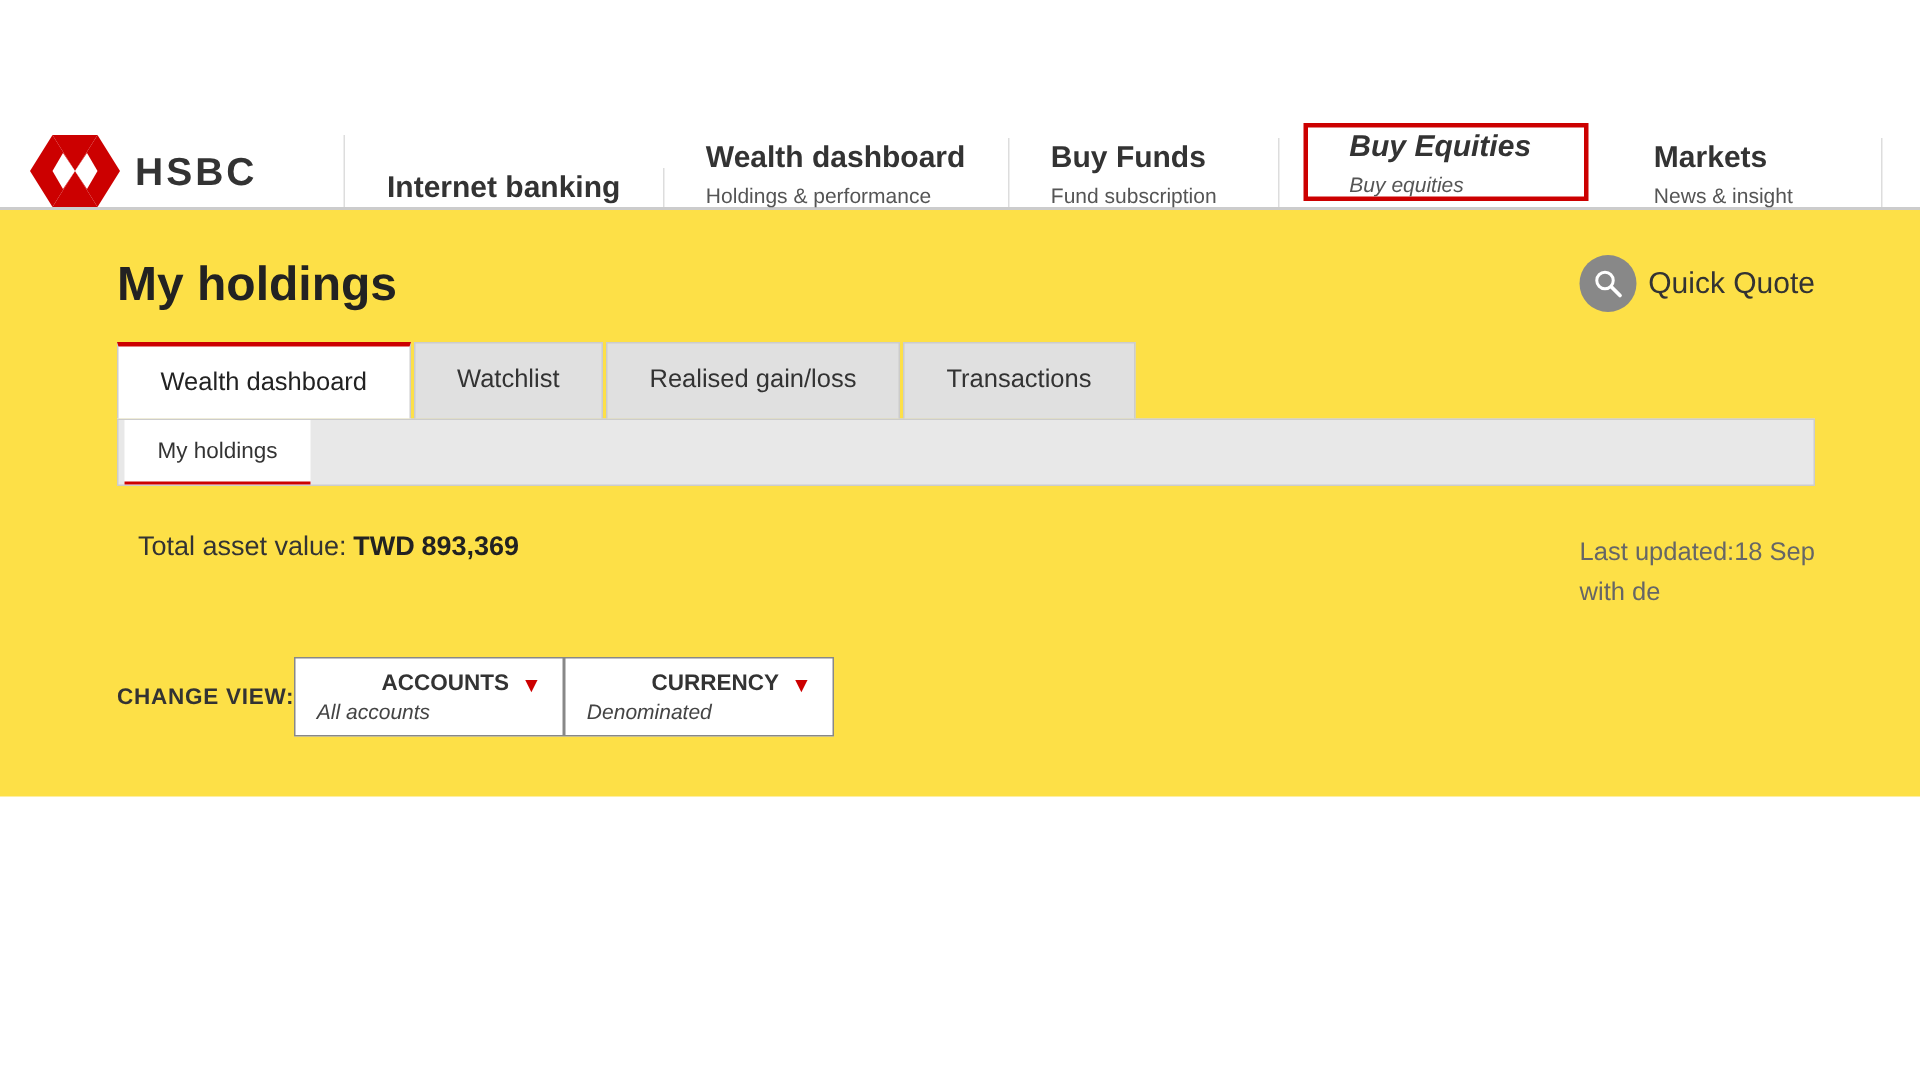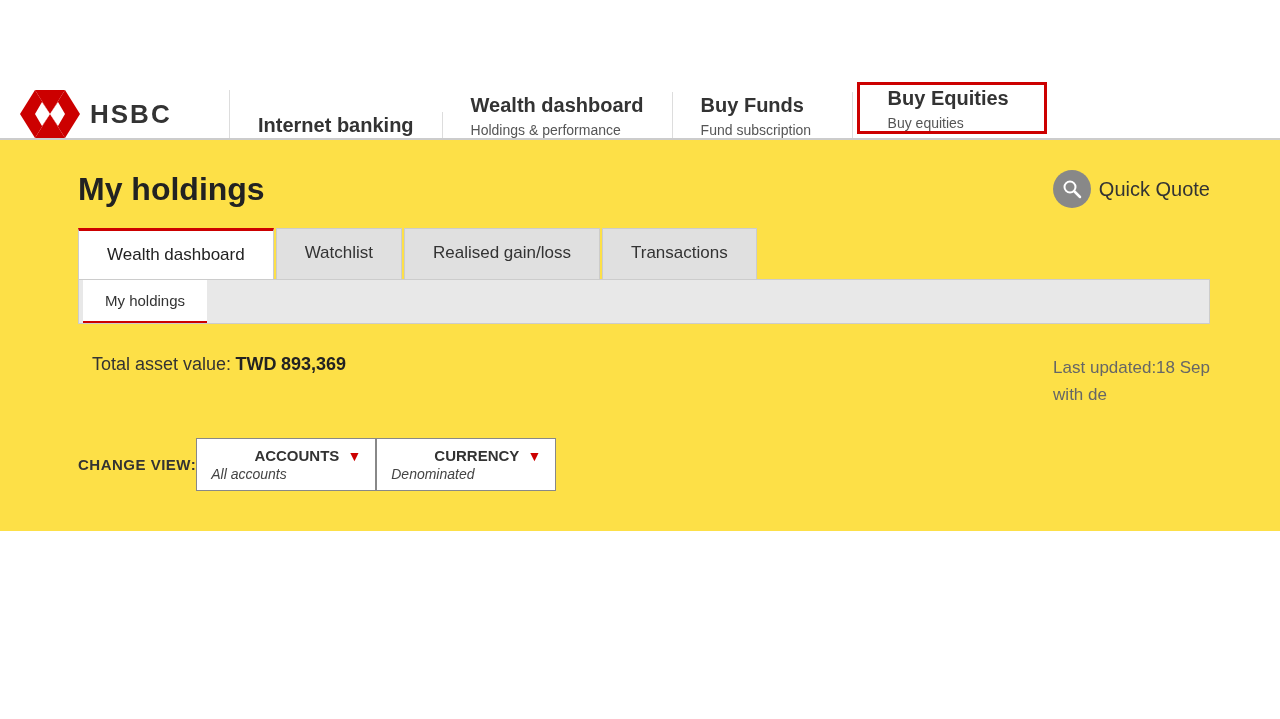--- a/index.html
+++ b/index.html
@@ -56,21 +56,22 @@
       flex-direction: column;
       justify-content: center;
       padding: 0 28px;
       border-right: 1px solid #ddd;
       cursor: pointer;
       min-width: 180px;
     }
 
     .nav-item.active-outline {
       border: 2px solid #cc0000;
-      margin: 4px 4px;
+      margin: 4px 16px;
+      font-style: italic;
     }
 
     .nav-title {
       font-size: 20px;
       font-weight: bold;
       color: #333;
       line-height: 1.3;
     }
 
     .nav-subtitle {
@@ -274,20 +275,24 @@
   <nav class="nav-item">
     <span class="nav-title">Buy Funds</span>
     <span class="nav-subtitle">Fund subscription</span>
   </nav>
 
   <nav class="nav-item active-outline" style="border: 3px solid #cc0000; min-width:190px;">
     <span class="nav-title">Buy Equities</span>
     <span class="nav-subtitle">Buy equities</span>
   </nav>
 
+  <nav class="nav-item">
+    <span class="nav-title">Markets</span>
+    <span class="nav-subtitle">News &amp; insight</span>
+  </nav>
 </header>
 
 <main class="main-content">
 
   <div class="page-header">
     <h1 class="page-title">My holdings</h1>
     <div class="quick-quote">
       <div class="quick-quote-icon">
         <svg width="20" height="20" viewBox="0 0 20 20" fill="white" xmlns="http://www.w3.org/2000/svg">
           <circle cx="8" cy="8" r="5.5" stroke="white" stroke-width="2" fill="none"></circle>

